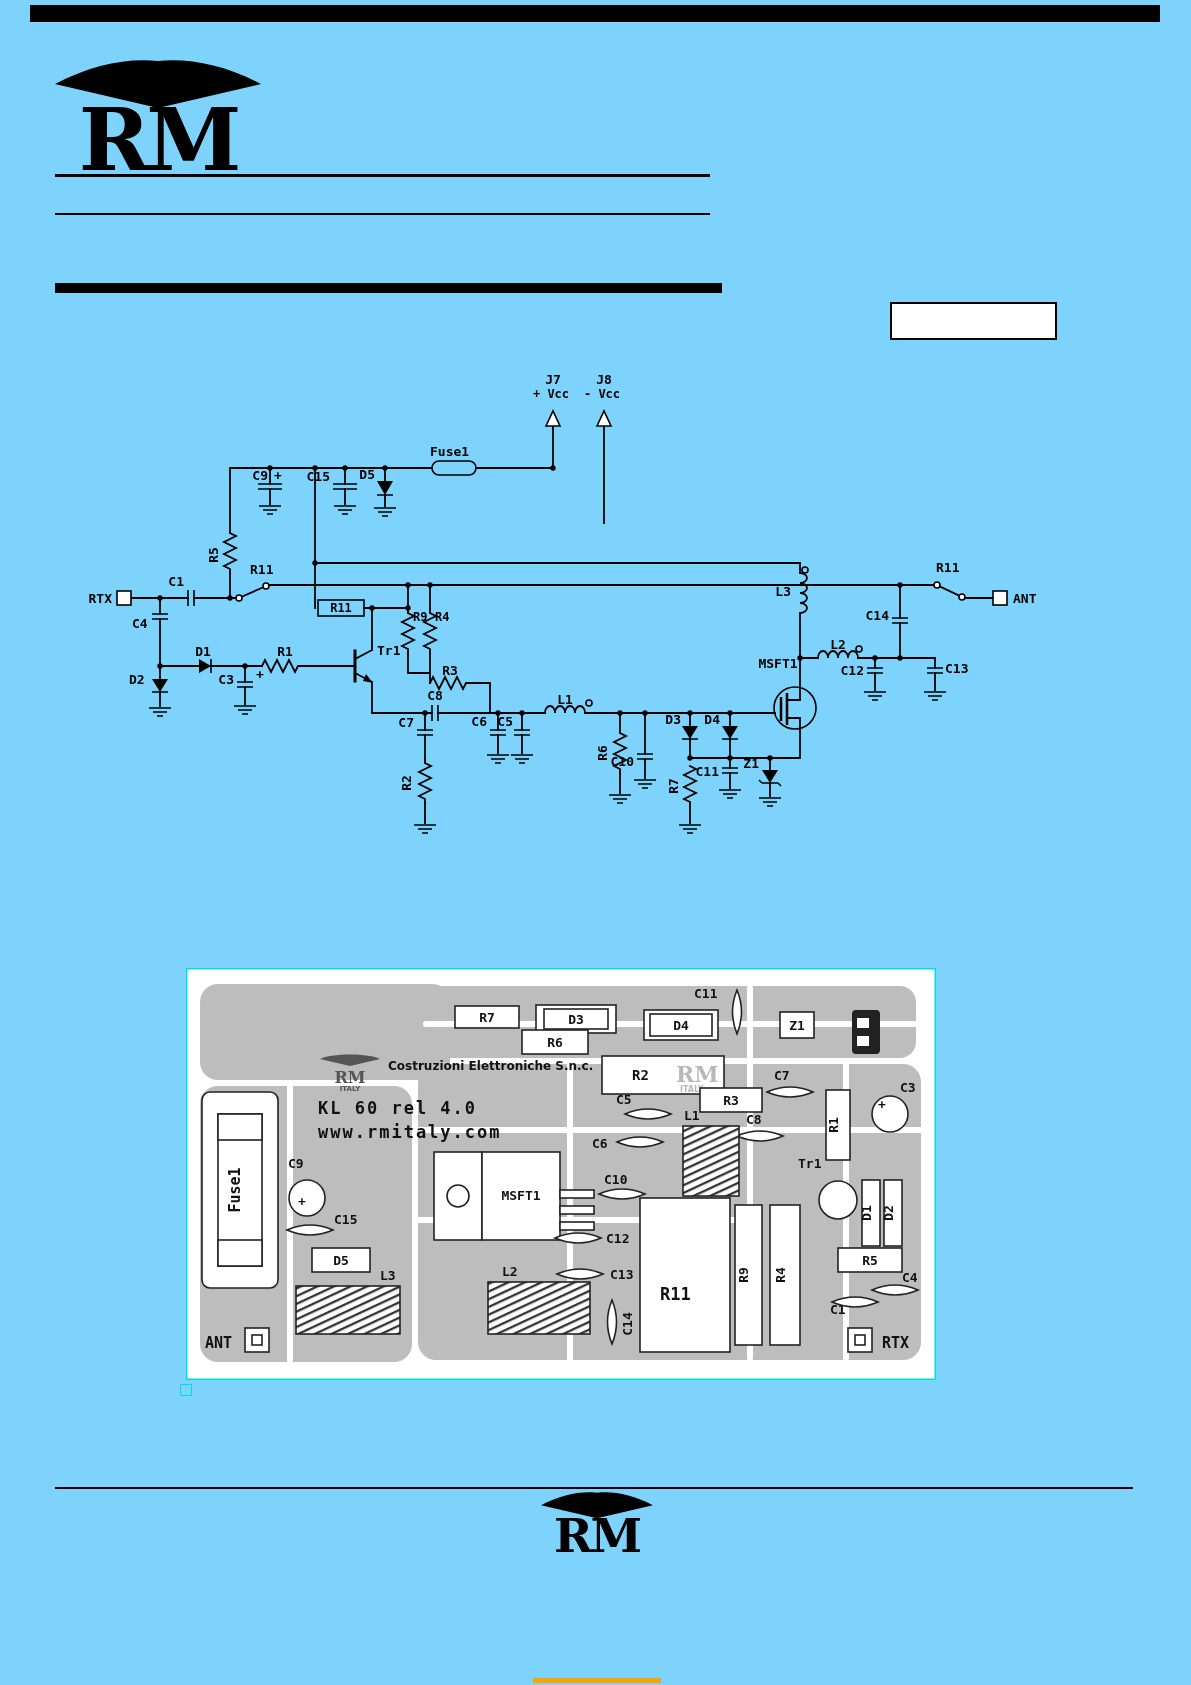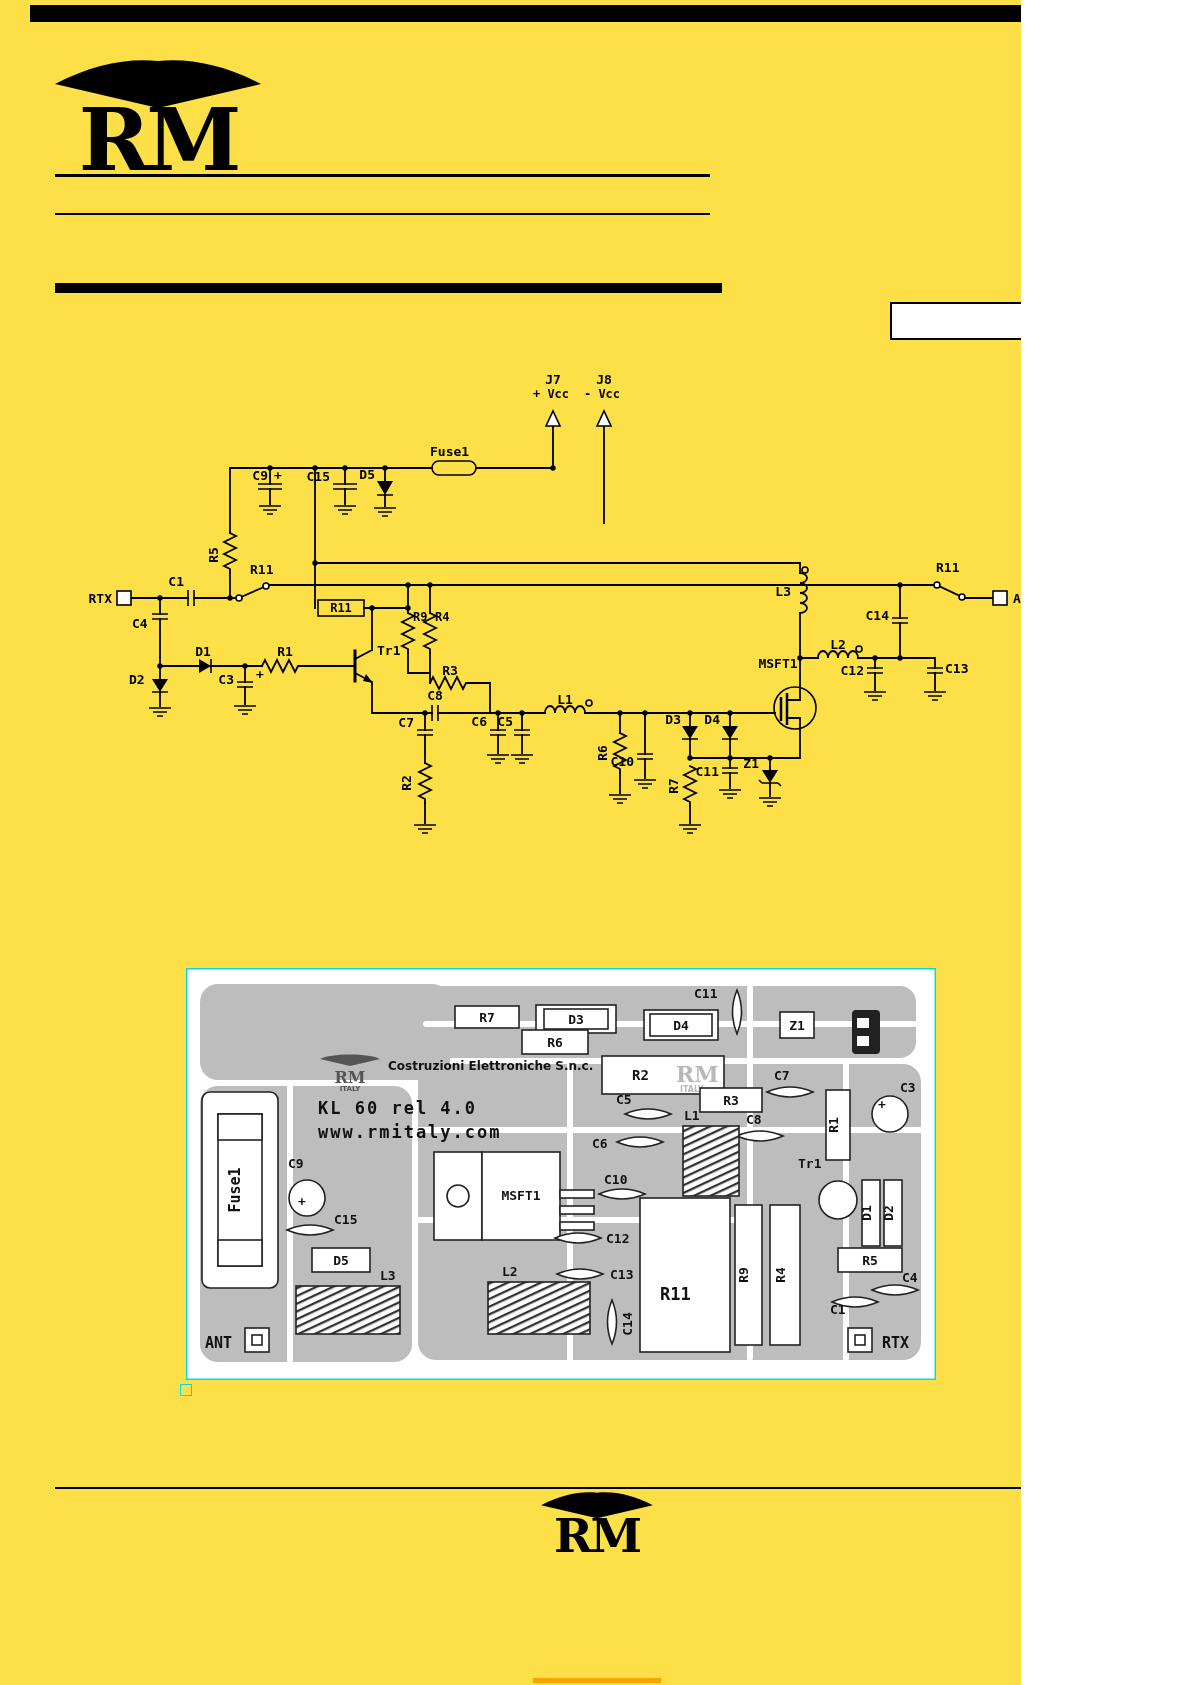--- a/index.html
+++ b/index.html
@@ -1,16 +1,16 @@
 <!DOCTYPE html>
 <html><head>
 <meta charset="utf-8">
 <style>
   html,body{margin:0;padding:0;background:#fff;}
-  .page{position:relative;width:1021px;height:1685px;background:#fde047;overflow:hidden;
+  .page{position:relative;width:1191px;height:1685px;background:#7dd3fc;overflow:hidden;
         font-family:"DejaVu Sans Mono",monospace;}
   .abs{position:absolute;}
   .blackbar{background:#000;}
   .box{border:2px solid #000;background:#fff;}
   
   .wire{stroke:#000;stroke-width:1.8;fill:none;stroke-linecap:square;}
   .thin{stroke:#000;stroke-width:1.6;fill:none;}
   .filled{fill:#000;stroke:none;}
   .opensym{fill:#fff;stroke:#000;stroke-width:1.6;}
   .sl{font:bold 13px "DejaVu Sans Mono",monospace;fill:#000;}

